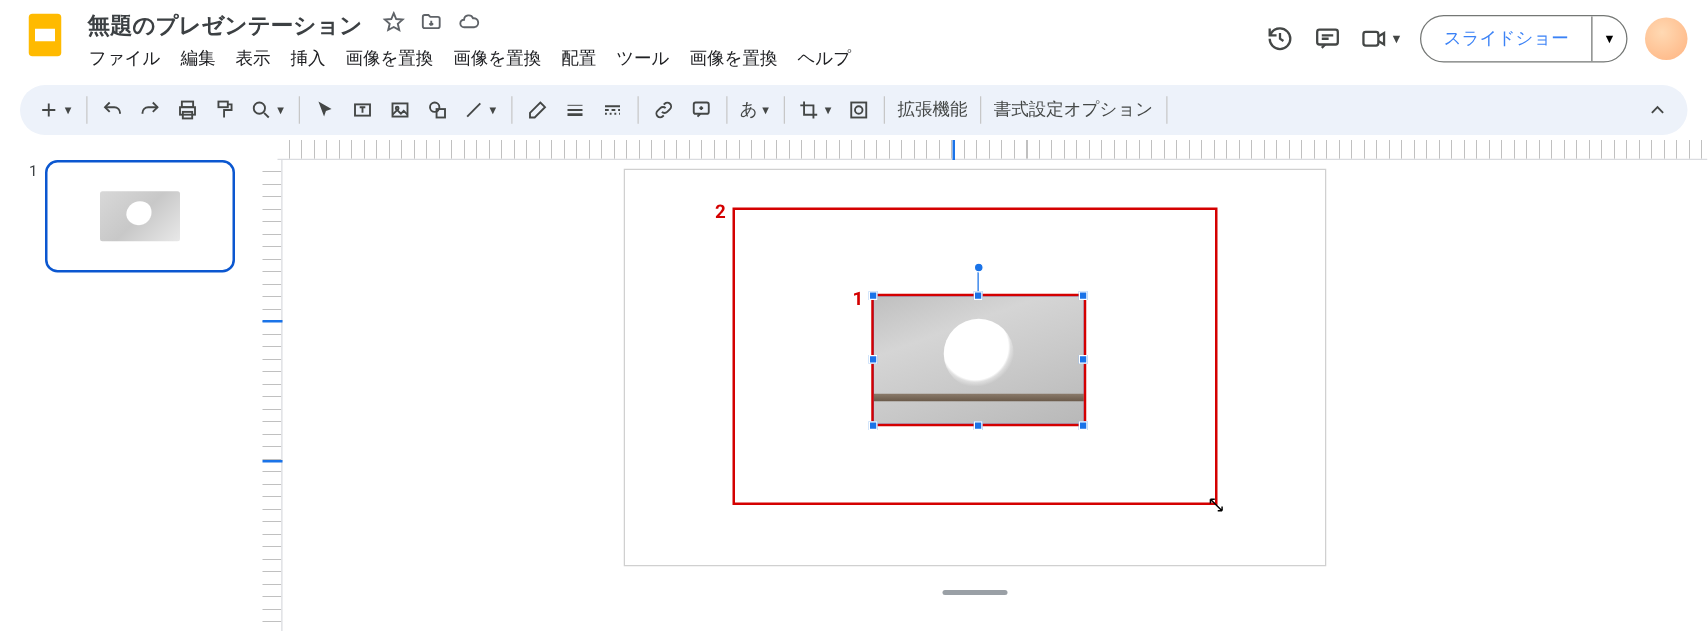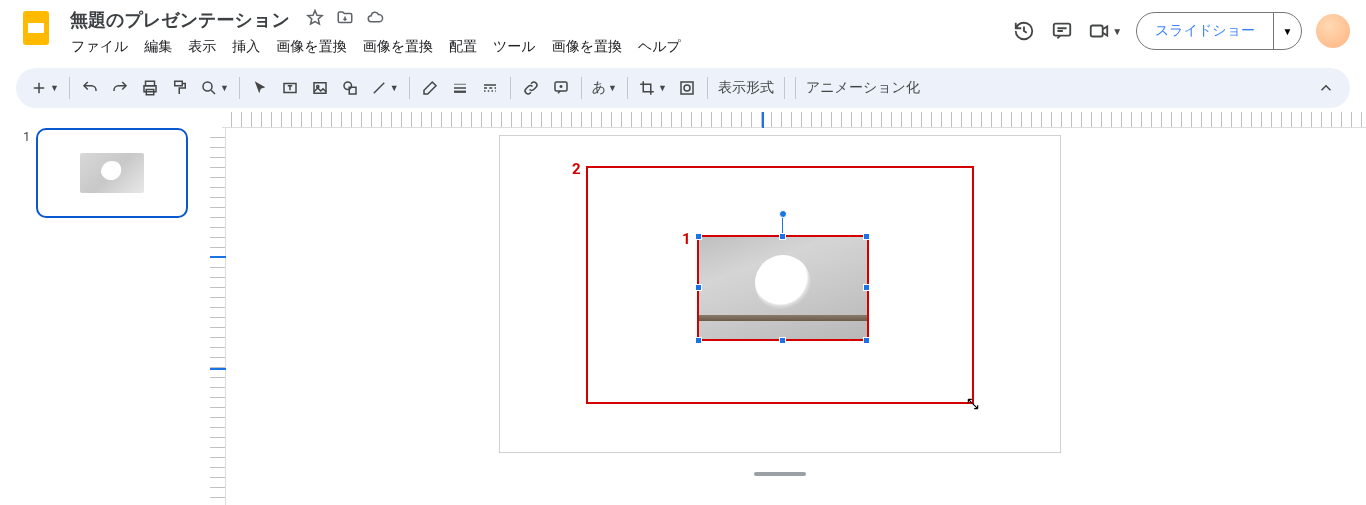--- a/index.html
+++ b/index.html
@@ -256,27 +256,27 @@
       <span class="tb-drop">▼</span>
     </div>
   <div class="tb-btn">
       <svg viewBox="0 0 24 24" fill="none" stroke="currentColor" stroke-width="2">
         <rect x="4" y="4" width="16" height="16"></rect>
         <circle cx="12" cy="12" r="4"></circle>
       </svg>
     </div>
   <div class="tb-sep"></div>
   <div class="tb-btn">
-      <span class="tb-text">表示形式</span>
-    </div>
-  <div class="tb-sep"></div>
-  <div class="tb-sep"></div>
-  <div class="tb-btn">
-      <span class="tb-text">アニメーション化</span>
-    </div>
+      <span class="tb-text">拡張機能</span>
+    </div>
+  <div class="tb-sep"></div>
+  <div class="tb-btn">
+      <span class="tb-text">書式設定オプション</span>
+    </div>
+  <div class="tb-sep"></div>
   <div class="tb-btn tb-collapse">
       <svg viewBox="0 0 24 24" width="16" height="16" fill="none" stroke="currentColor" stroke-width="2">
         <path d="M6 15l6-6 6 6"></path>
       </svg>
     </div>
 </div>
 
 <div class="workspace">
   <div class="sidebar">
     <div class="slide-row">

